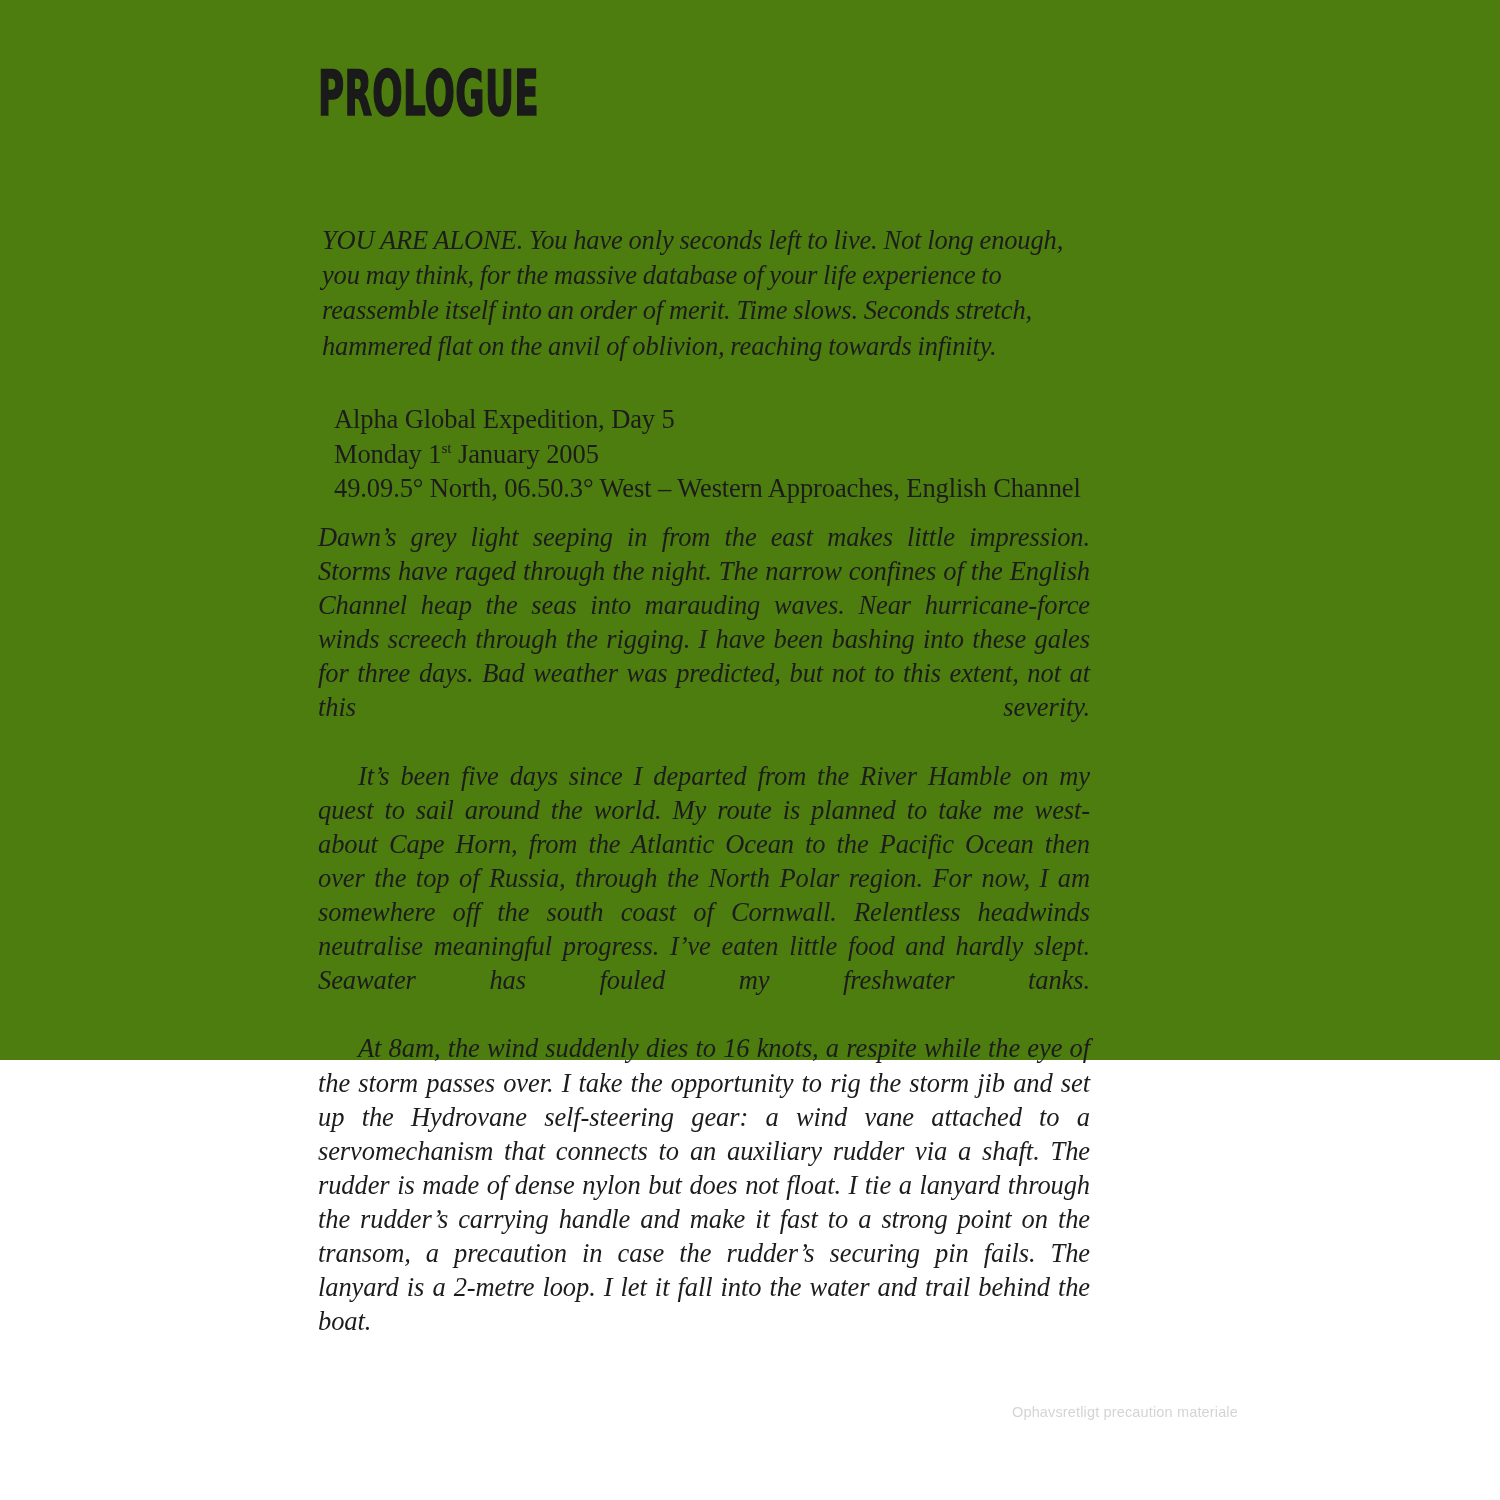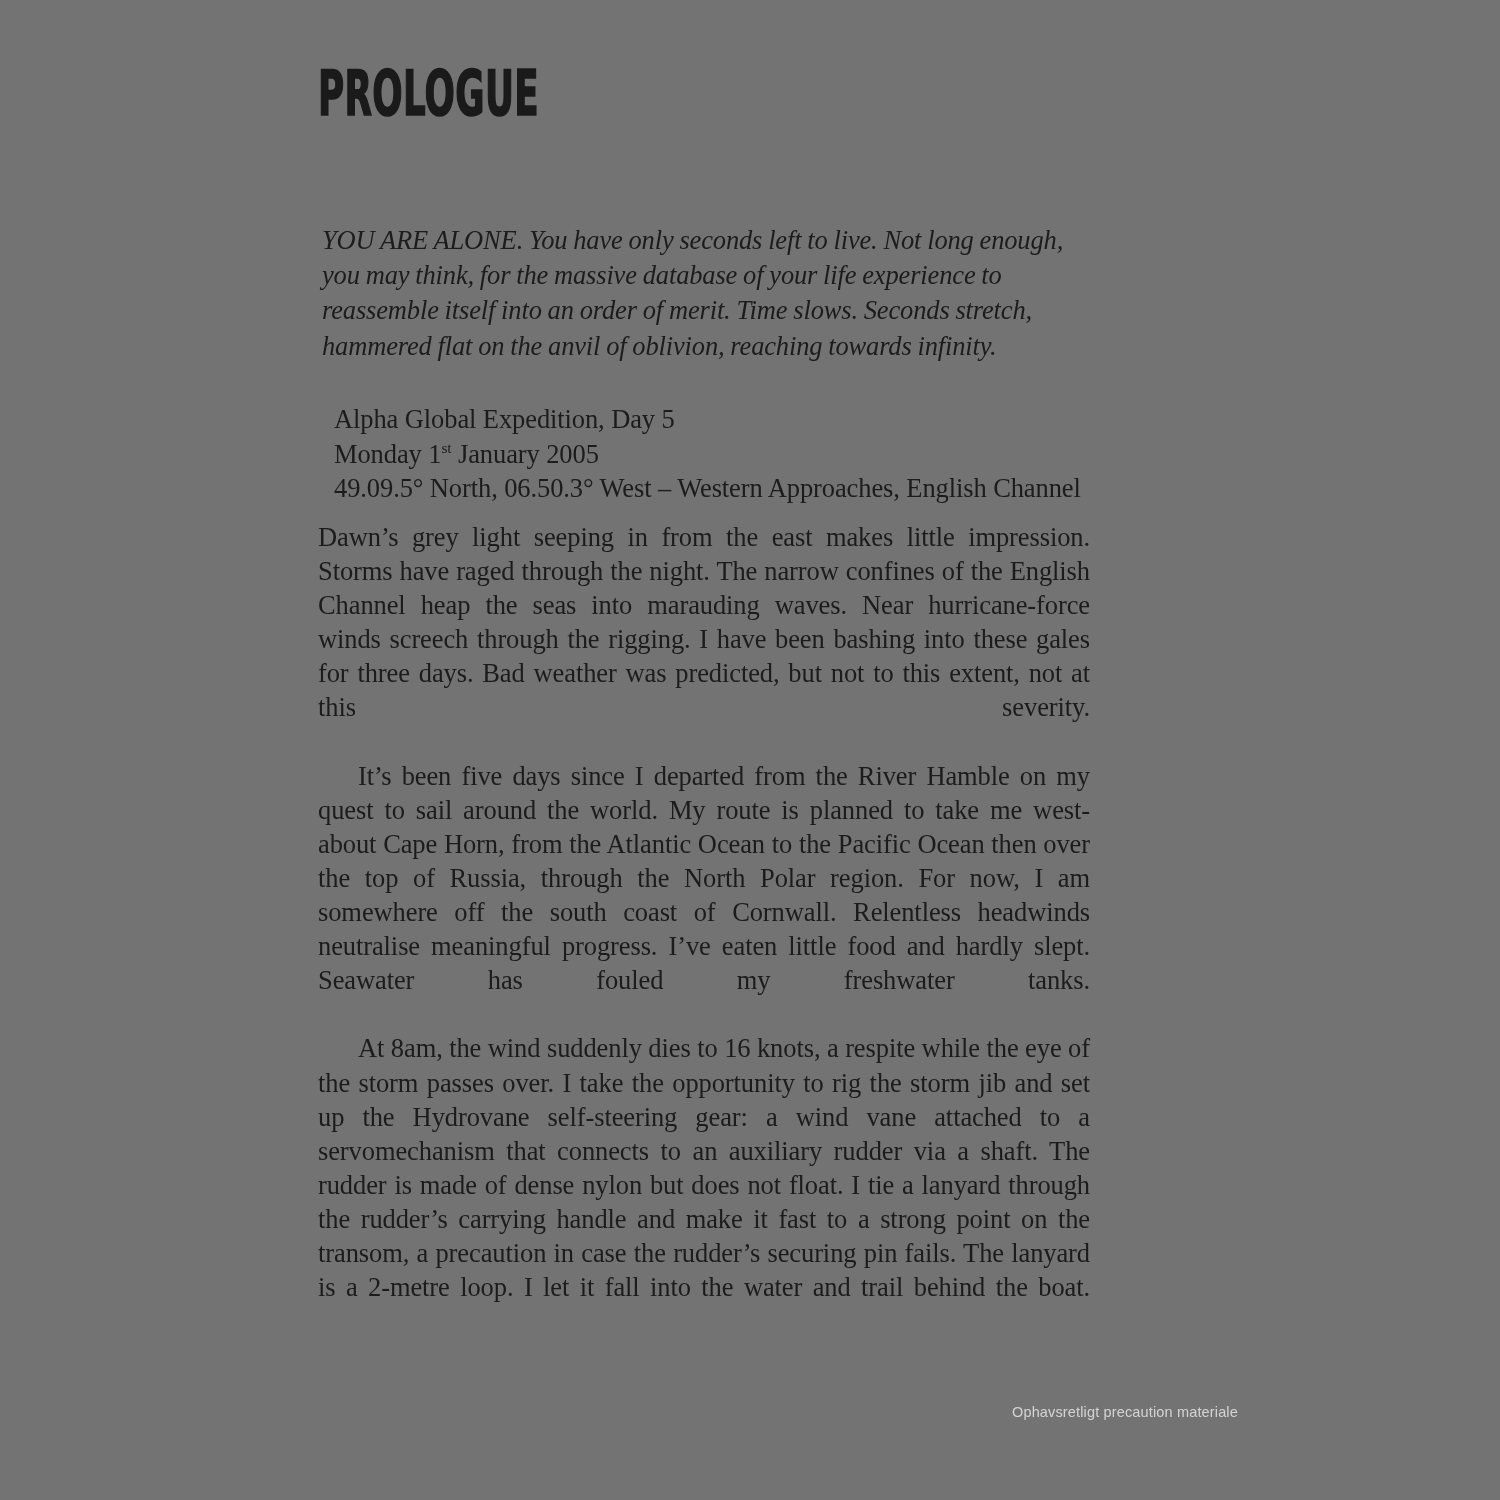--- a/index.html
+++ b/index.html
@@ -15,22 +15,22 @@
     color: #1c1c1c;
     overflow: hidden;
     position: relative;
   }
 
   .page {
     position: absolute;
     left: 0;
     top: 0;
     width: 1500px;
-    height: 1500px;
-    background: #737373;
+    height: 1060px;
+    background: #4d7c0f;
   }
 
   
   .chapter-title {
     position: absolute;
     left: 318px;
     top: 62px;
     margin: 0;
     font-family: "Liberation Sans Narrow", "DejaVu Sans Condensed", "Liberation Sans", sans-serif;
     font-weight: 700;
@@ -81,20 +81,21 @@
     vertical-align: 0.62em;
     line-height: 0;
   }
 
   
   .body-block {
     position: absolute;
     left: 318px;
     top: 520px;
     width: 772px;
+    font-style: italic;
   }
   .body-block p {
     margin: 0;
     font-size: 26.5px;
     line-height: 34.1px;
     text-align: justify;
     text-justify: inter-word;
     color: #1c1c1c;
     letter-spacing: -0.1px;
     hyphens: manual;

